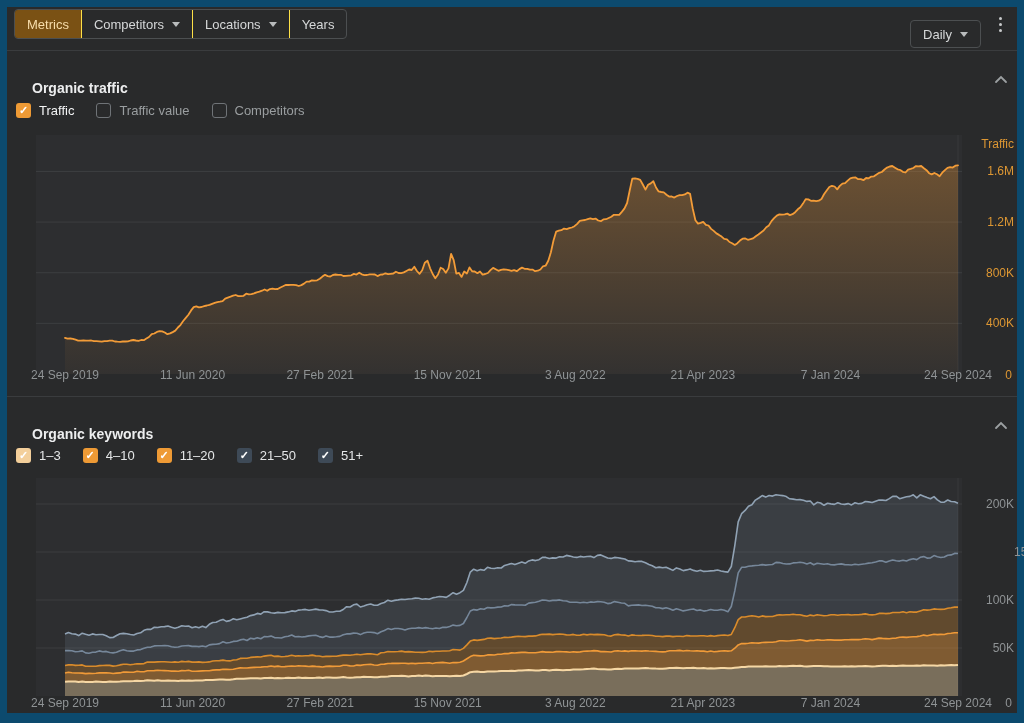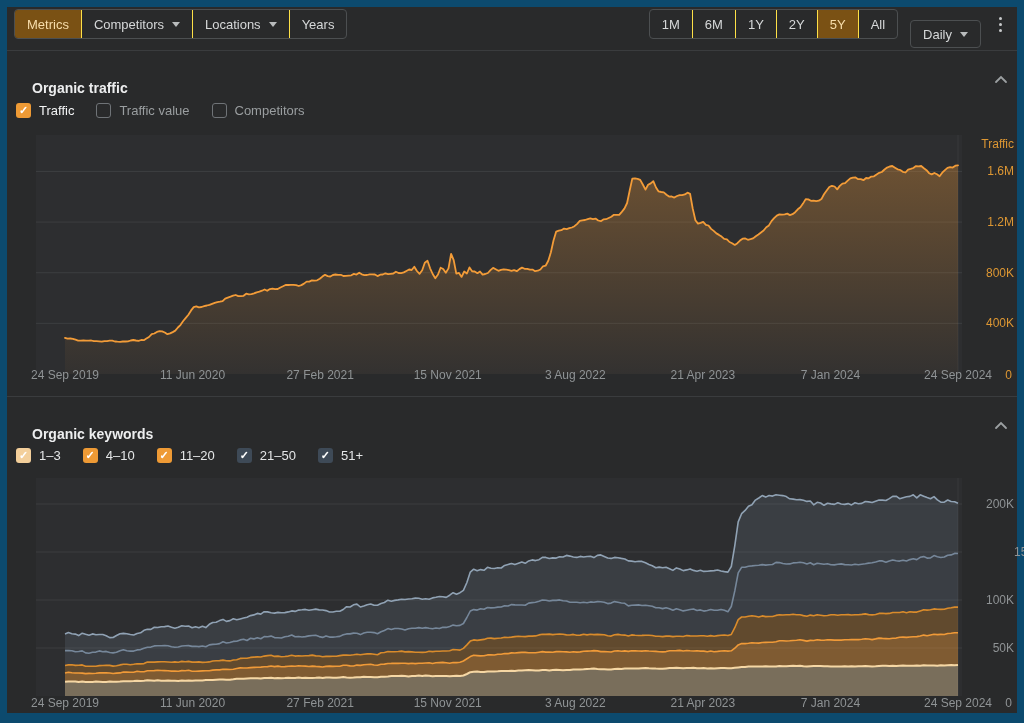--- a/index.html
+++ b/index.html
@@ -49,40 +49,20 @@
         </button>
         <button class="btn">
           <span>Locations</span>
           <span class="caret"></span>
         </button>
         <button class="btn">
           <span>Years</span>
         </button>
       </div>
     <div class="toolbar-right">
-      <div class="btn-group" id="rangeGroup">
-          <button class="btn">
-            <span>1M</span>
-          </button>
-          <button class="btn">
-            <span>6M</span>
-          </button>
-          <button class="btn">
-            <span>1Y</span>
-          </button>
-          <button class="btn">
-            <span>2Y</span>
-          </button>
-          <button class="btn selected">
-            <span>5Y</span>
-          </button>
-          <button class="btn">
-            <span>All</span>
-          </button>
-        </div>
       <button class="btn solo">
         <span>Daily</span>
         <span class="caret"></span>
       </button>
       <div class="kebab">
           <i></i>
           <i></i>
           <i></i>
         </div>
     </div>

